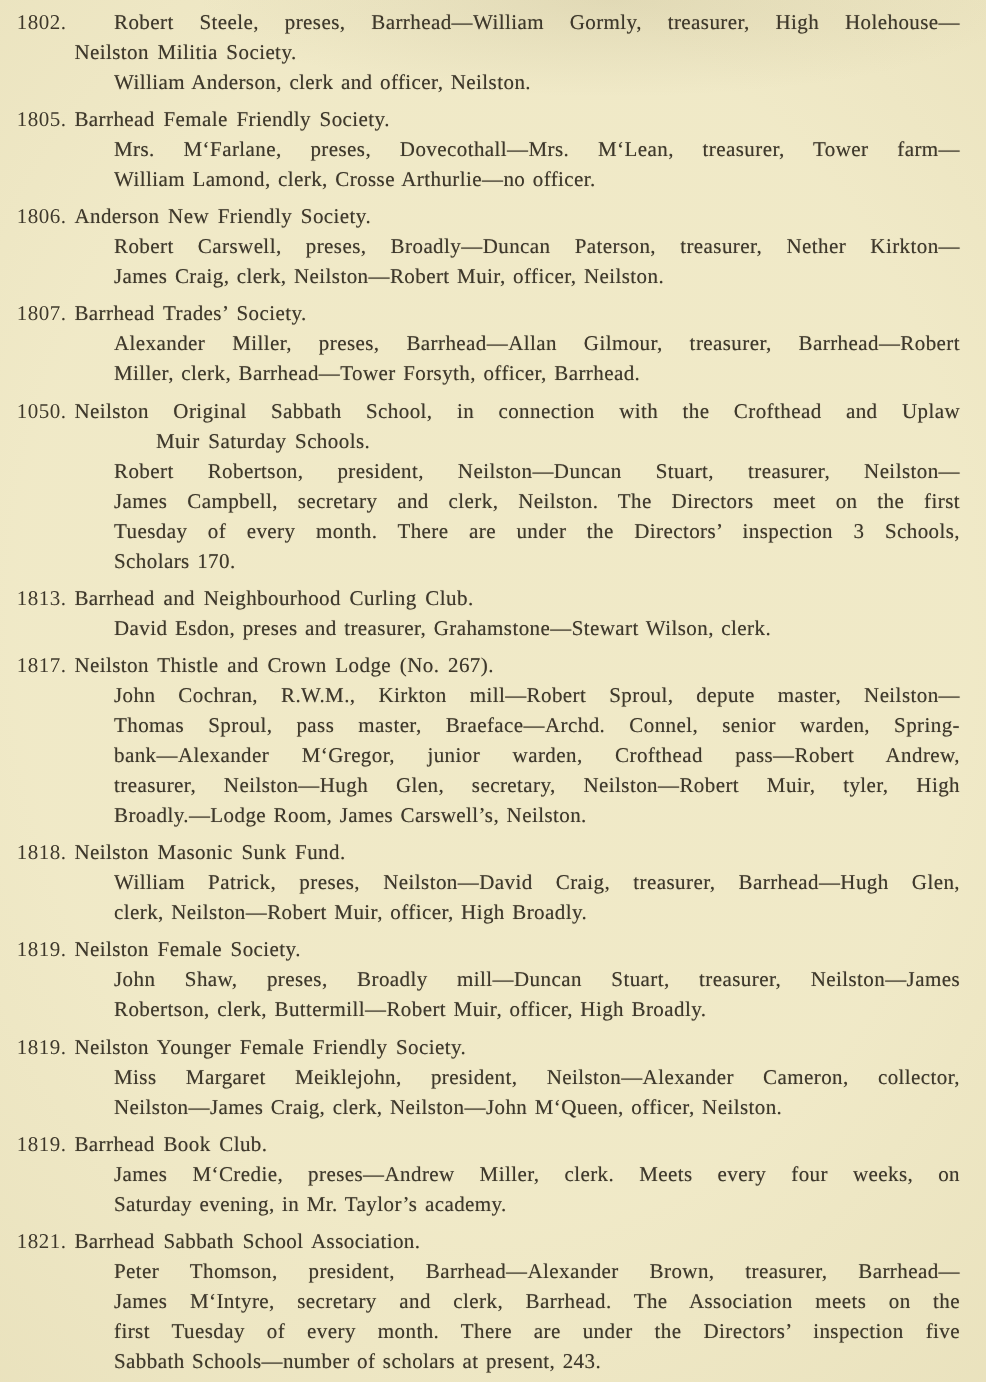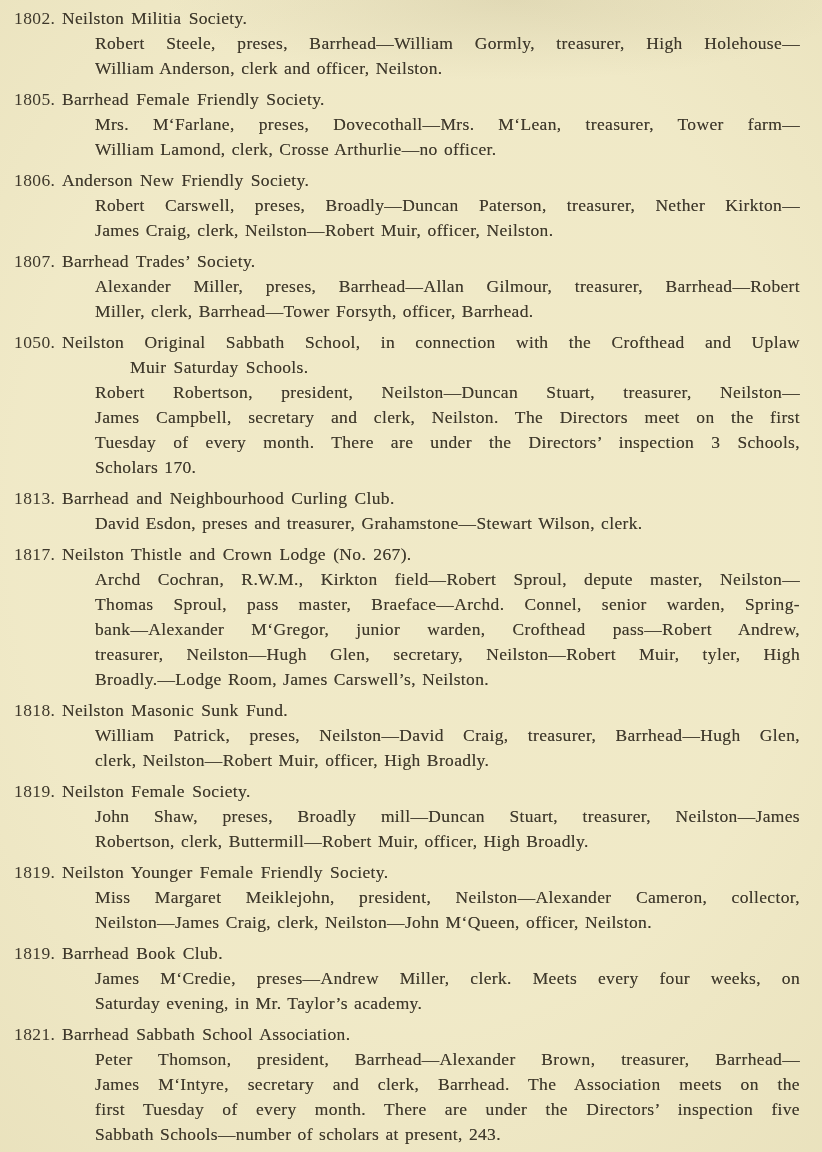--- a/index.html
+++ b/index.html
@@ -58,22 +58,22 @@
     text-align-last: justify;
   }
 </style>
 </head>
 <body>
 
 <div class="page">
   <div class="entries">
       <div class="entry">
         <span class="year">1802.</span>
+        <div class="line body-line justified">Robert Steele, preses, Barrhead—William Gormly, treasurer, High Holehouse—</div>
         <div class="line title-line">Neilston Militia Society.</div>
-        <div class="line body-line justified">Robert Steele, preses, Barrhead—William Gormly, treasurer, High Holehouse—</div>
         <div class="line body-line">William Anderson, clerk and officer, Neilston.</div>
       </div>
       <div class="entry">
         <span class="year">1805.</span>
         <div class="line title-line">Barrhead Female Friendly Society.</div>
         <div class="line body-line justified">Mrs. M‘Farlane, preses, Dovecothall—Mrs. M‘Lean, treasurer, Tower farm—</div>
         <div class="line body-line">William Lamond, clerk, Crosse Arthurlie—no officer.</div>
       </div>
       <div class="entry">
         <span class="year">1806.</span>
@@ -97,21 +97,21 @@
         <div class="line body-line">Scholars 170.</div>
       </div>
       <div class="entry">
         <span class="year">1813.</span>
         <div class="line title-line">Barrhead and Neighbourhood Curling Club.</div>
         <div class="line body-line">David Esdon, preses and treasurer, Grahamstone—Stewart Wilson, clerk.</div>
       </div>
       <div class="entry">
         <span class="year">1817.</span>
         <div class="line title-line">Neilston Thistle and Crown Lodge (No. 267).</div>
-        <div class="line body-line justified">Archd Cochran, R.W.M., Kirkton field—Robert Sproul, depute master, Neilston—</div>
+        <div class="line body-line justified">John Cochran, R.W.M., Kirkton mill—Robert Sproul, depute master, Neilston—</div>
         <div class="line body-line justified">Thomas Sproul, pass master, Braeface—Archd. Connel, senior warden, Spring-</div>
         <div class="line body-line justified">bank—Alexander M‘Gregor, junior warden, Crofthead pass—Robert Andrew,</div>
         <div class="line body-line justified">treasurer, Neilston—Hugh Glen, secretary, Neilston—Robert Muir, tyler, High</div>
         <div class="line body-line">Broadly.—Lodge Room, James Carswell’s, Neilston.</div>
       </div>
       <div class="entry">
         <span class="year">1818.</span>
         <div class="line title-line">Neilston Masonic Sunk Fund.</div>
         <div class="line body-line justified">William Patrick, preses, Neilston—David Craig, treasurer, Barrhead—Hugh Glen,</div>
         <div class="line body-line">clerk, Neilston—Robert Muir, officer, High Broadly.</div>

